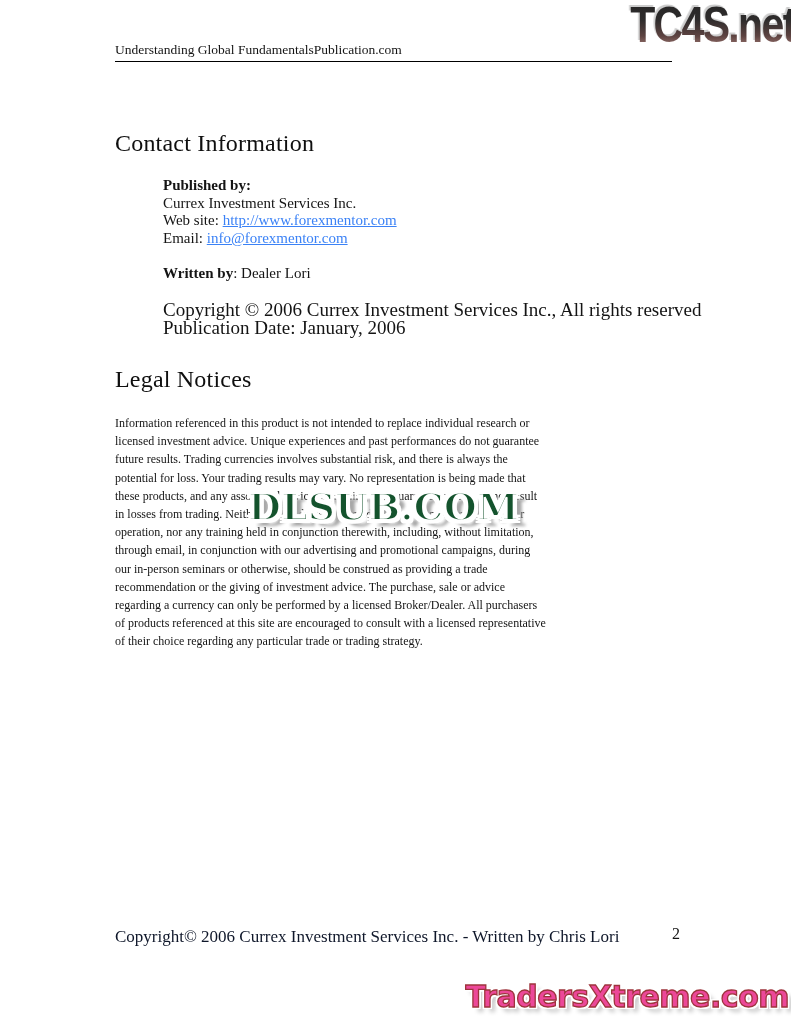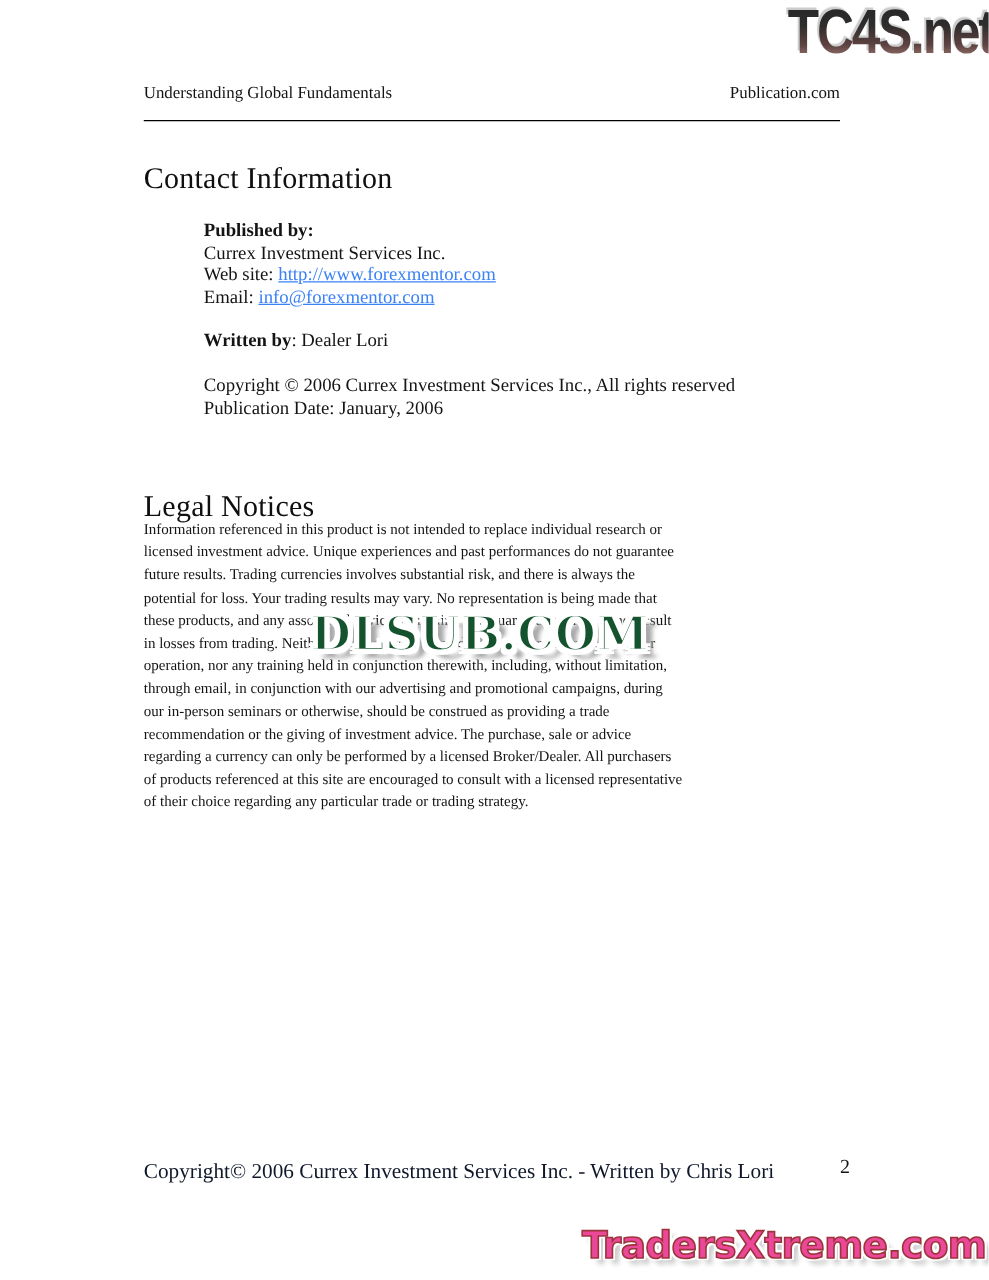--- a/index.html
+++ b/index.html
@@ -34,58 +34,57 @@
     white-space: nowrap;
   }
 
   
   .header {
     position: absolute;
     left: 115px;
     top: 42px;
     width: 557px;
     display: flex;
-    justify-content: space-between;
+    justify-content: flex-start;
     align-items: flex-end;
     border-bottom: 1.5px solid #000;
-    padding-bottom: 14px;
+    padding-bottom: 3px;
     font-size: 13.5px;
-    margin-top: 24px;
   }
   .header .hleft, .header .hright { white-space: nowrap; }
 
   h1.section-title {
     position: absolute;
     left: 115px;
     font-size: 24px;
     font-weight: normal;
     letter-spacing: 0.2px;
     color: #0f0f0f;
   }
   .title-contact { top: 130px; }
-  .title-legal { top: 366px; margin-top: 27px; }
+  .title-legal { top: 366px; }
 
   .pub-block {
     position: absolute;
     left: 163px;
     top: 177px;
     font-size: 15px;
     line-height: 17.7px;
   }
   .written-block {
     position: absolute;
     left: 163px;
     top: 265px;
     font-size: 15px;
   }
   .copy-block {
     position: absolute;
     left: 163px;
     top: 301px;
-    font-size: 15px;
+    font-size: 19px;
     line-height: 17.7px;
   }
   .bold { font-weight: bold; }
   .link { text-decoration: underline; color: #3b82f6; }
 
   .legal-para {
     position: absolute;
     left: 115px;
     top: 414px;
     width: 600px;

